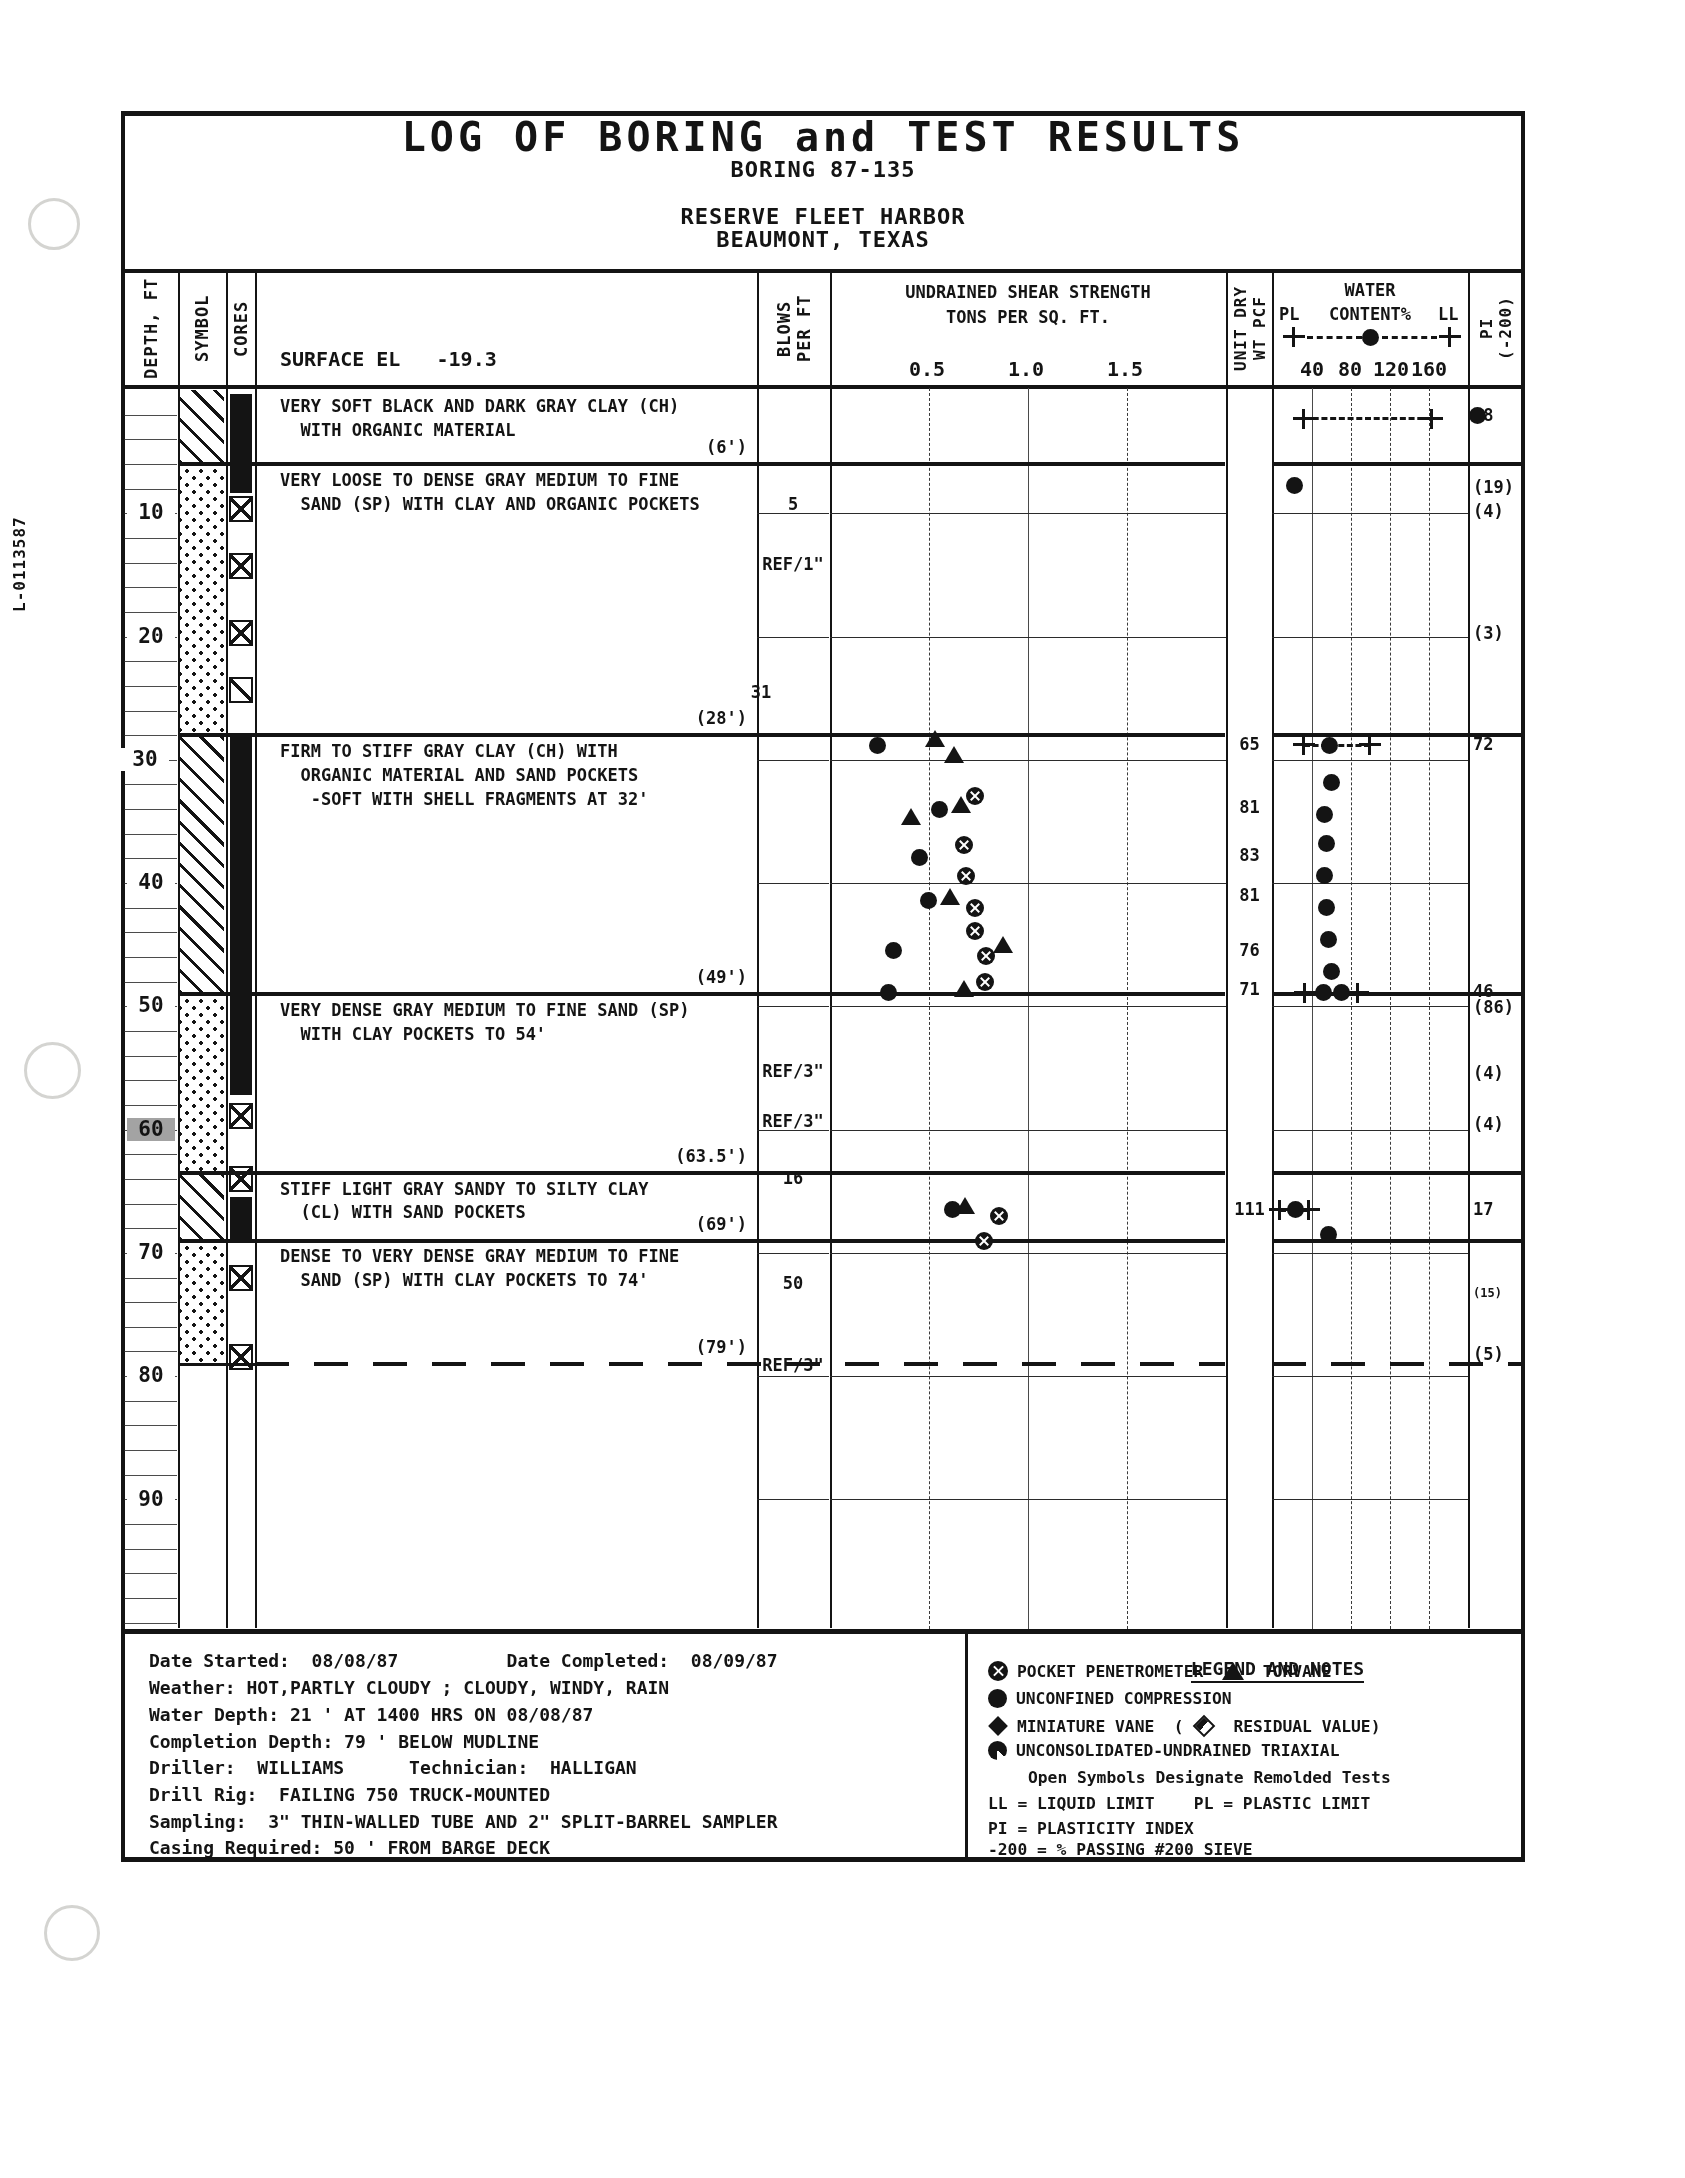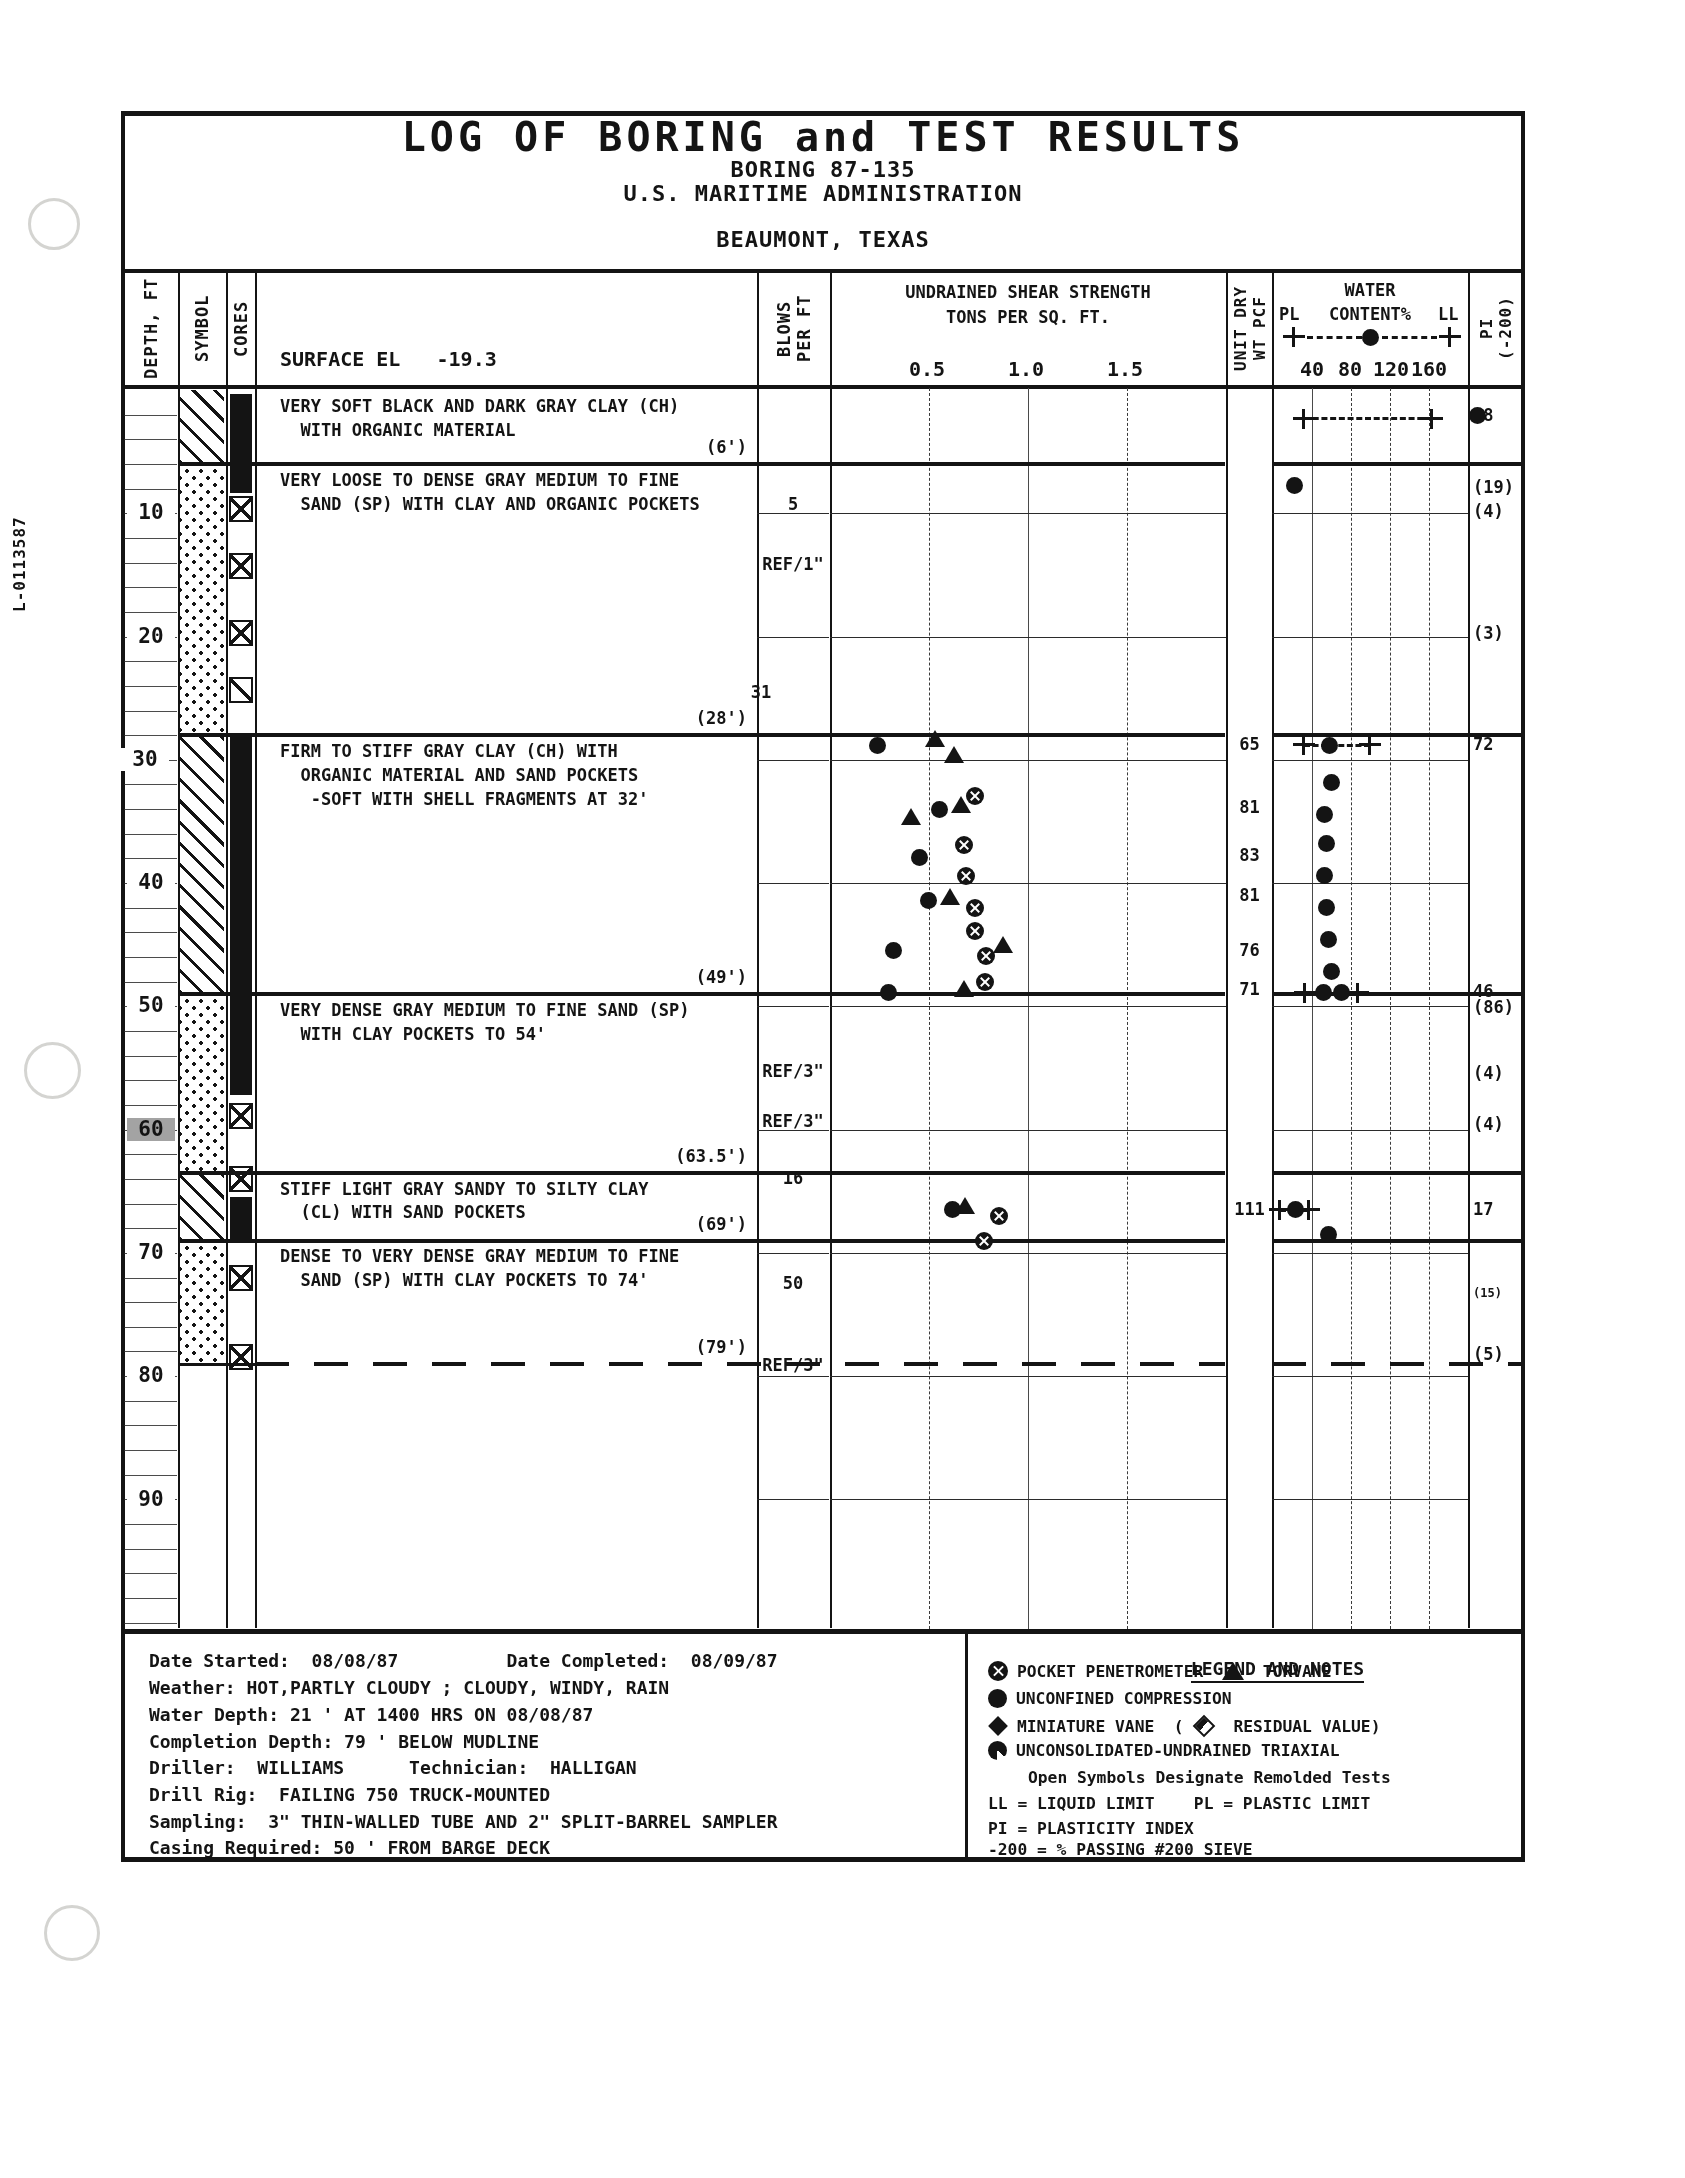--- a/index.html
+++ b/index.html
@@ -60,21 +60,21 @@
 <div class="sheet">
 
   <div class="punch" style="left:28px;top:198px;width:46px;height:46px;"></div>
   <div class="punch" style="left:24px;top:1042px;width:51px;height:51px;"></div>
   <div class="punch" style="left:44px;top:1905px;width:50px;height:50px;"></div>
 
   <div class="rot" style="left:2px;top:485px;width:34px;height:158px;font-size:16px;">L-0113587</div>
 
   <div class="txt ctr" style="left:121px;top:115px;width:1404px;font-size:40px;letter-spacing:4px;">LOG OF BORING and TEST RESULTS</div>
   <div class="txt ctr" style="left:121px;top:158px;width:1404px;font-size:22px;letter-spacing:1px;">BORING 87-135</div>
-  <div class="txt ctr" style="left:121px;top:182px;width:1404px;font-size:22px;letter-spacing:1px;">U.S. MARITIME ADMINISTRATION</div>
+  <div class="txt ctr" style="left:121px;top:205px;width:1404px;font-size:22px;letter-spacing:1px;">RESERVE FLEET HARBOR</div>
   <div class="txt ctr" style="left:121px;top:228px;width:1404px;font-size:22px;letter-spacing:1px;">BEAUMONT, TEXAS</div>
 
   <div class="rot" style="left:125px;top:273px;width:51px;height:111px;font-size:17px;">DEPTH, FT</div>
   <div class="rot" style="left:180px;top:273px;width:44px;height:111px;font-size:17px;">SYMBOL</div>
   <div class="rot" style="left:225px;top:273px;width:31px;height:111px;font-size:17px;">CORES</div>
   <div class="txt" style="left:280px;top:348px;font-size:20px;">SURFACE EL   -19.3</div>
   <div class="rot" style="left:760px;top:273px;width:67px;height:111px;font-size:17px;">BLOWS
 PER FT</div>
   <div class="txt ctr" style="left:830px;top:283px;width:396px;font-size:17px;">UNDRAINED SHEAR STRENGTH</div>
   <div class="txt ctr" style="left:830px;top:308px;width:396px;font-size:17px;">TONS PER SQ. FT.</div>

